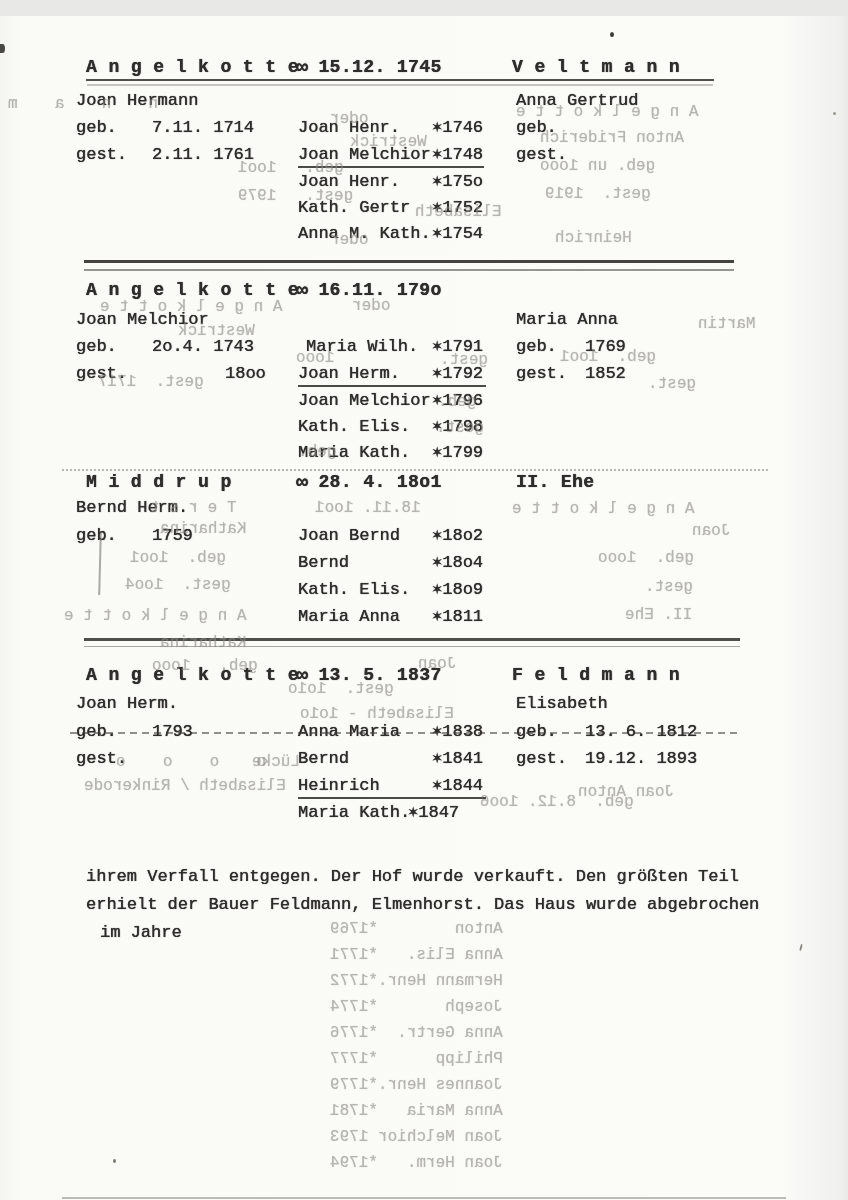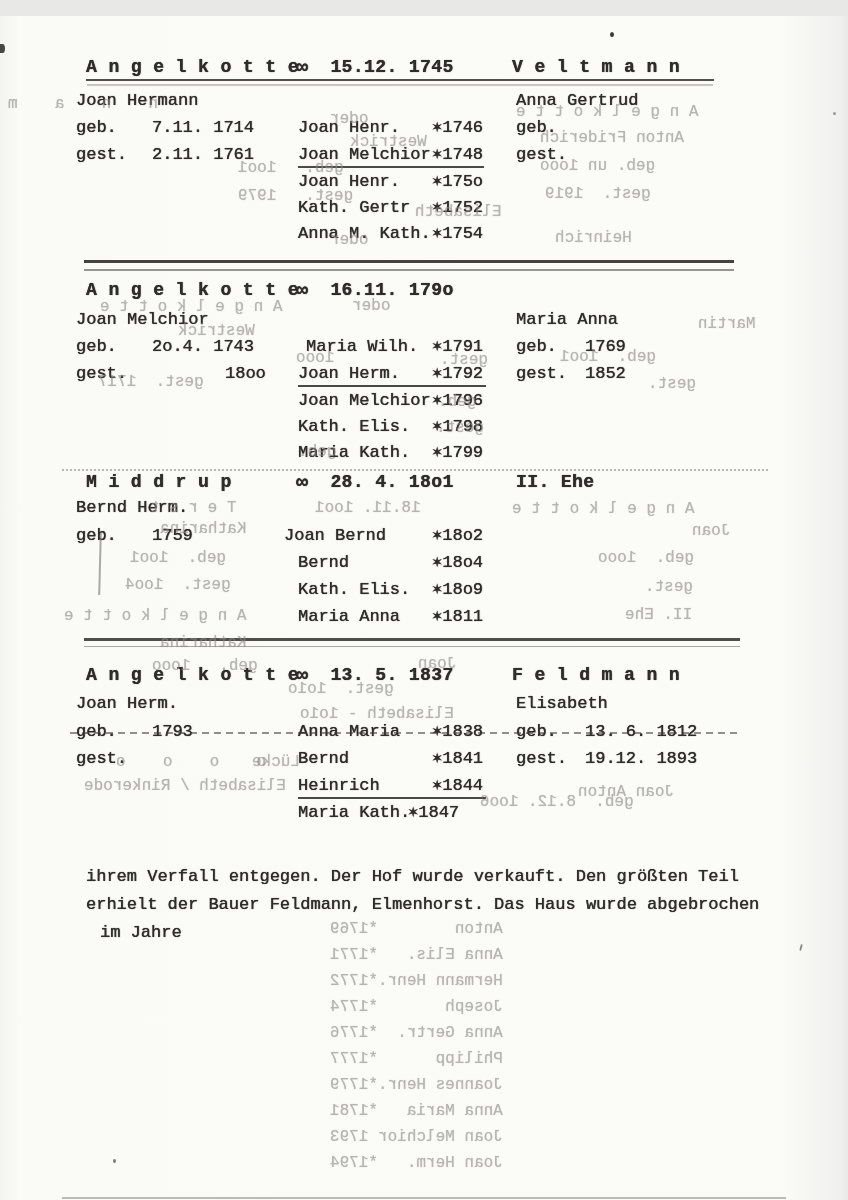--- a/index.html
+++ b/index.html
@@ -8,21 +8,21 @@
     background:linear-gradient(90deg,#f4f4f1 0,#fafaf7 20px,#fbfbf8 780px,#f0f0ee 840px,#e9e9e7 848px),#fafaf7;
     font-family:Liberation Mono, monospace;
     color:#2e2d2b;
   }
   .t{
     position:absolute;white-space:pre;font-size:17px;line-height:22px;
     text-shadow:0 0 .7px rgba(42,40,36,.95), .5px .4px .8px rgba(42,40,36,.38);
   }
   .h{font-weight:bold;font-size:18px;letter-spacing:.4px;}
   .msym{font-size:20px;vertical-align:-1px;}
-  .mdate{padding-left:22px;}
+  .mdate{padding-left:10px;}
   .g{
     position:absolute;white-space:pre;font-size:16px;line-height:20px;color:#8d8b85;
     opacity:.62;filter:blur(.35px);font-style:normal;
     text-shadow:0 0 1px rgba(130,128,120,.7);
   }
   .mir{transform:scaleX(-1);}
   .sp{letter-spacing:6px;}
   .rule{position:absolute;}
   .sep-double-1{left:84px;top:244px;width:650px;height:6px;
     border-top:3px solid rgba(38,36,32,.85);border-bottom:2px solid rgba(70,68,62,.55);}
@@ -106,21 +106,21 @@
   <div class="rule sep-dotted"></div>
 
   <span class="t h" style="left:86px;top:455px">M i d d r u p</span>
   <span class="t h" style="left:296px;top:455px"><span class="msym">∞</span><span class="mdate">28. 4. 18o1</span></span>
   <span class="t h" style="left:516px;top:455px">II. Ehe</span>
 
   <span class="t" style="left:76px;top:481px">Bernd Herm.</span>
 
   <span class="t" style="left:76px;top:509px">geb.</span>
   <span class="t" style="left:152px;top:509px">1759</span>
-  <span class="t" style="left:284px;top:509px">Joan Bernd</span>
+  <span class="t" style="left:298px;top:509px">Joan Bernd</span>
   <span class="t" style="left:432px;top:509px"><span>✶</span><span>18o2</span></span>
 
   <span class="t" style="left:298px;top:536px">Bernd</span>
   <span class="t" style="left:432px;top:536px"><span>✶</span><span>18o4</span></span>
   <span class="t" style="left:298px;top:563px">Kath. Elis.</span>
   <span class="t" style="left:432px;top:563px"><span>✶</span><span>18o9</span></span>
   <span class="t" style="left:298px;top:590px">Maria Anna</span>
   <span class="t" style="left:432px;top:590px"><span>✶</span><span>1811</span></span>
   <div class="rule pen-stroke"></div>
 

